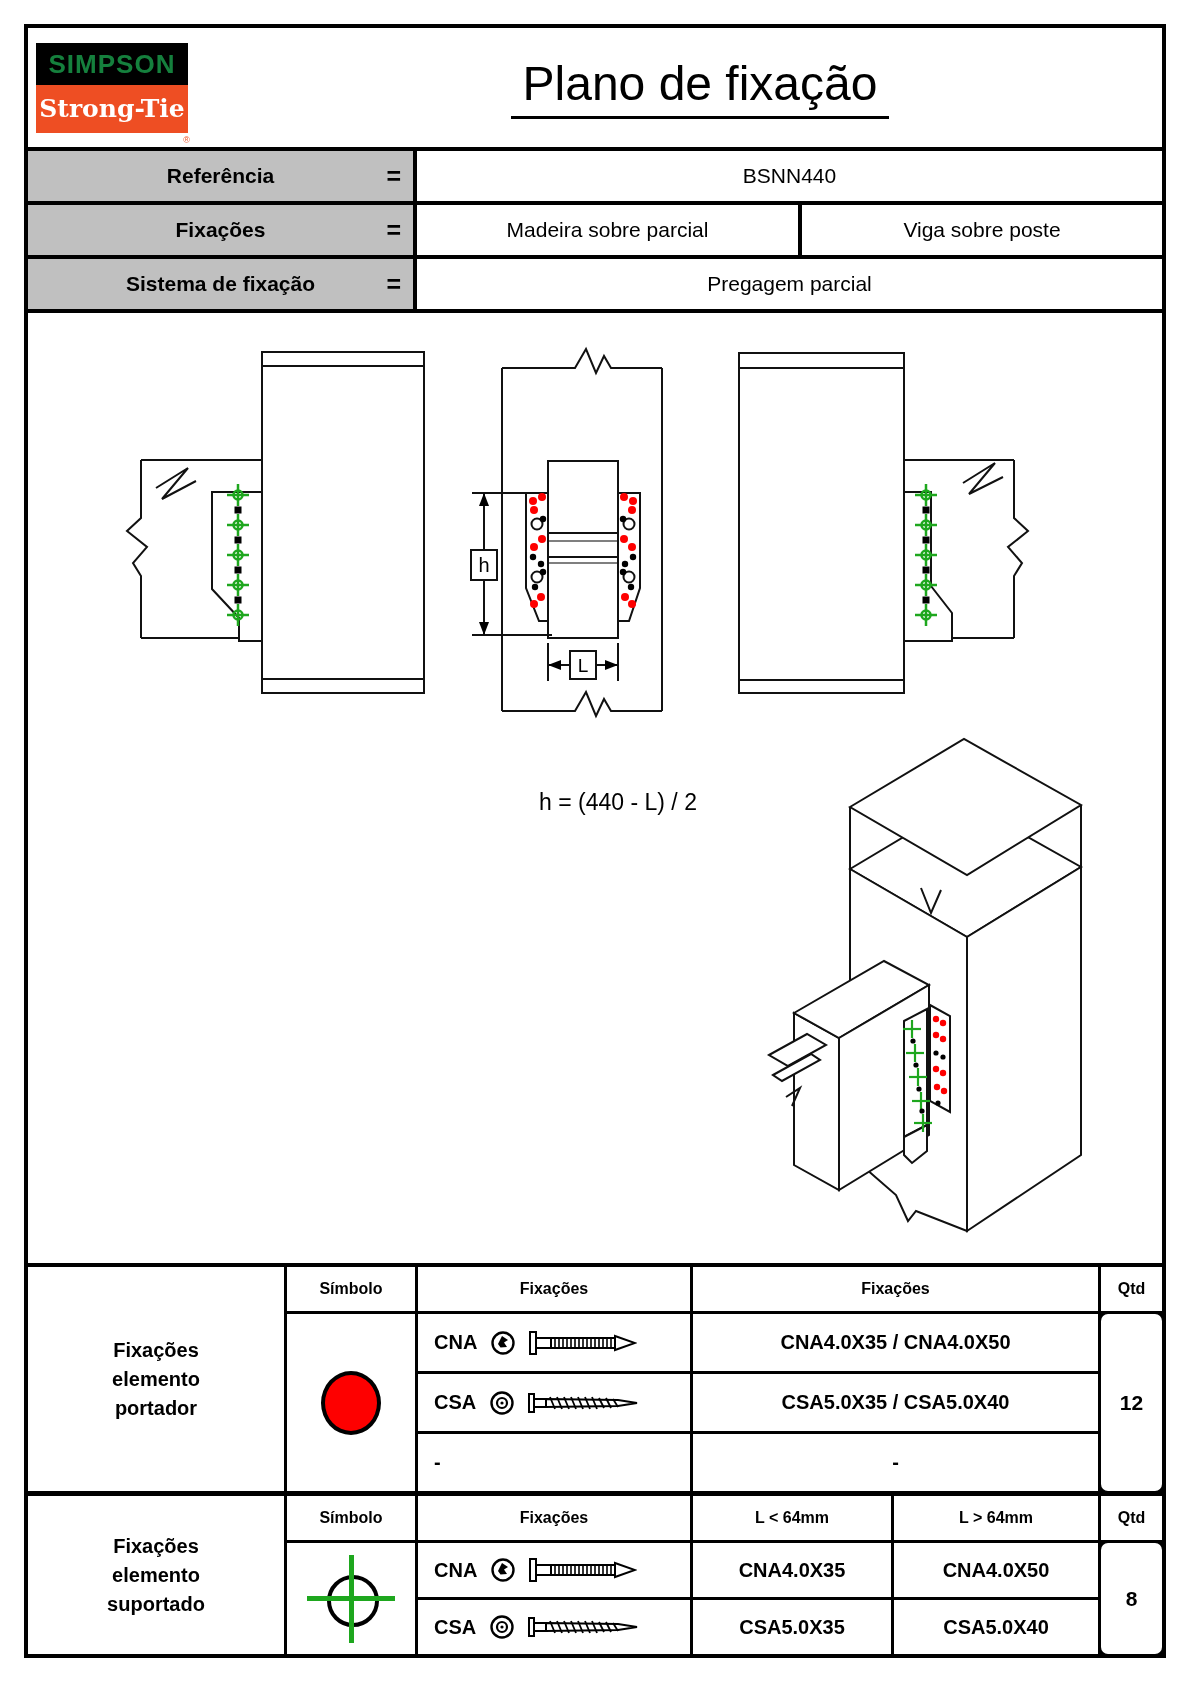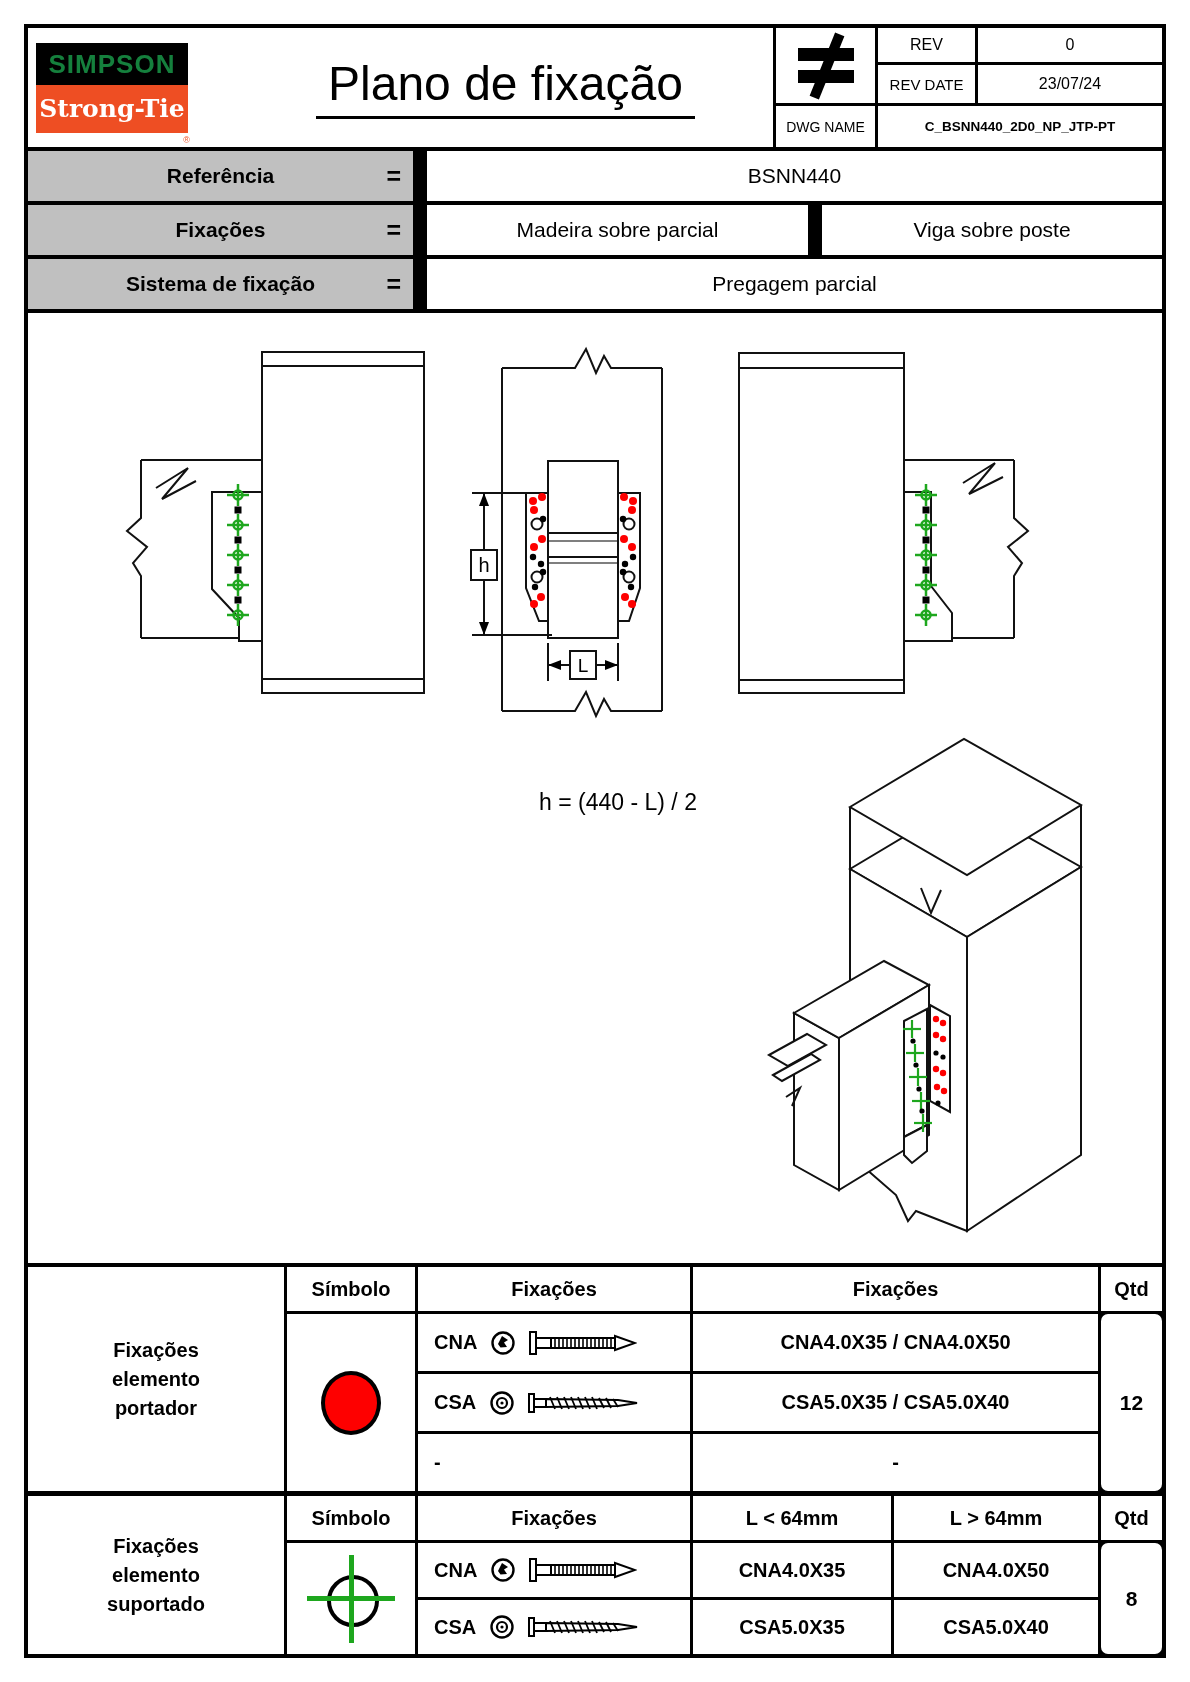--- a/index.html
+++ b/index.html
@@ -23,41 +23,41 @@
   .rev-val{grid-area:1/3;font-size:16px;}
   .revd-lbl{grid-area:2/2;font-size:15px;}
   .revd-val{grid-area:2/3;font-size:16px;}
   .dwg-val{grid-area:3/2/4/4;font-size:13.5px;font-weight:bold;}
   .ne{position:relative;width:66px;height:56px;}
   .ne i{position:absolute;left:5px;right:5px;height:13px;background:#000;}
   .ne .b1{top:10px;} .ne .b2{top:32px;}
   .ne .diag{position:absolute;left:29px;top:-6px;width:10px;height:68px;background:#000;transform:rotate(22deg);}
 
   
-  .info-row{display:grid;background:#000;gap:14px;height:50px;}
+  .info-row{display:grid;background:#000;gap:4px;height:50px;}
   .ir1{grid-template-columns:385px 1fr;}
   .ir2{grid-template-columns:385px 381px 1fr;}
   .info-sep{height:4px;background:#000;}
   .info-label{background:#c0c0c0;position:relative;display:flex;align-items:center;justify-content:center;font-weight:bold;font-size:21px;}
   .info-label .eq{position:absolute;right:12px;font-weight:900;font-size:25px;}
   .info-val{background:#fff;display:flex;align-items:center;justify-content:center;font-size:21px;}
   .sect-sep{height:4px;background:#000;}
 
   
   .draw-area{flex:1;position:relative;background:#fff;}
   .draw-area svg{position:absolute;inset:0;}
 
   
   .ftable{display:grid;background:#000;gap:3px;}
   .t1{grid-template-columns:256px 128px 272px 405px 1fr;grid-template-rows:44px 57px 57px 57px;}
   .t2{grid-template-columns:256px 128px 272px 198px 204px 1fr;grid-template-rows:44px 54px 54px;}
   .tbl-sep{height:5px;background:#000;}
   .ftable>div{background:#fff;}
   .t-label{grid-row:1/-1;grid-column:1;background:#c0c0c0;display:flex;align-items:center;justify-content:center;text-align:center;font-weight:bold;font-size:20px;line-height:1.45;white-space:pre-line;}
-  .t-hdr{background:#c0c0c0;display:flex;align-items:center;justify-content:center;font-weight:bold;font-size:20px;}
+  .t-hdr{background:#c0c0c0;display:flex;align-items:center;justify-content:center;font-weight:bold;font-size:16px;}
   .t-sym{display:flex;align-items:center;justify-content:center;}
   .sym1{grid-area:2/2/5/3;} .sym2{grid-area:2/2/4/3;}
   .qty1{grid-area:2/5/5/6;} .qty2{grid-area:2/6/4/7;}
   .t-qty{display:flex;align-items:center;justify-content:center;font-weight:bold;font-size:21px;border-radius:7px;}
   .t-fix{display:flex;align-items:center;padding-left:16px;gap:13px;font-weight:bold;font-size:20px;}
   .t-val{display:flex;align-items:center;justify-content:center;font-weight:bold;font-size:20px;}
   .red-dot{width:52px;height:56px;background:#fe0000;border:4px solid #000;border-radius:50%;}
   .crosshair{position:relative;width:92px;height:92px;}
   .crosshair .circ{position:absolute;left:22px;top:22px;width:44px;height:44px;border:4px solid #000;border-radius:50%;}
   .crosshair .v{position:absolute;left:43.5px;top:2px;width:5px;height:88px;background:#1ea71e;}
@@ -71,35 +71,20 @@
   <div class="hdr-band">
     <div class="hdr-left">
       <div class="logo">
         <div class="logo-black">SIMPSON</div>
         <div class="logo-orange">Strong-Tie</div>
         <div class="logo-reg">®</div>
       </div>
       <div class="title-wrap">
         <span class="sheet-title">Plano de fixação</span>
       </div>
-    </div>
-    <div class="hdr-right">
-      <div class="ne-cell">
-        <span class="ne">
-            <i class="b1"></i>
-            <i class="b2"></i>
-            <i class="diag"></i>
-          </span>
-      </div>
-      <div class="rev-lbl">REV</div>
-      <div class="rev-val">0</div>
-      <div class="revd-lbl">REV DATE</div>
-      <div class="revd-val">23/07/24</div>
-      <div class="dwg-lbl">DWG NAME</div>
-      <div class="dwg-val">C_BSNN440_2D0_NP_JTP-PT</div>
     </div>
   </div>
 
   <div class="info-row ir1">
     <div class="info-label">
         <span>Referência</span>
         <span class="eq">=</span>
       </div>
     <div class="info-val">BSNN440</div>
   </div>

